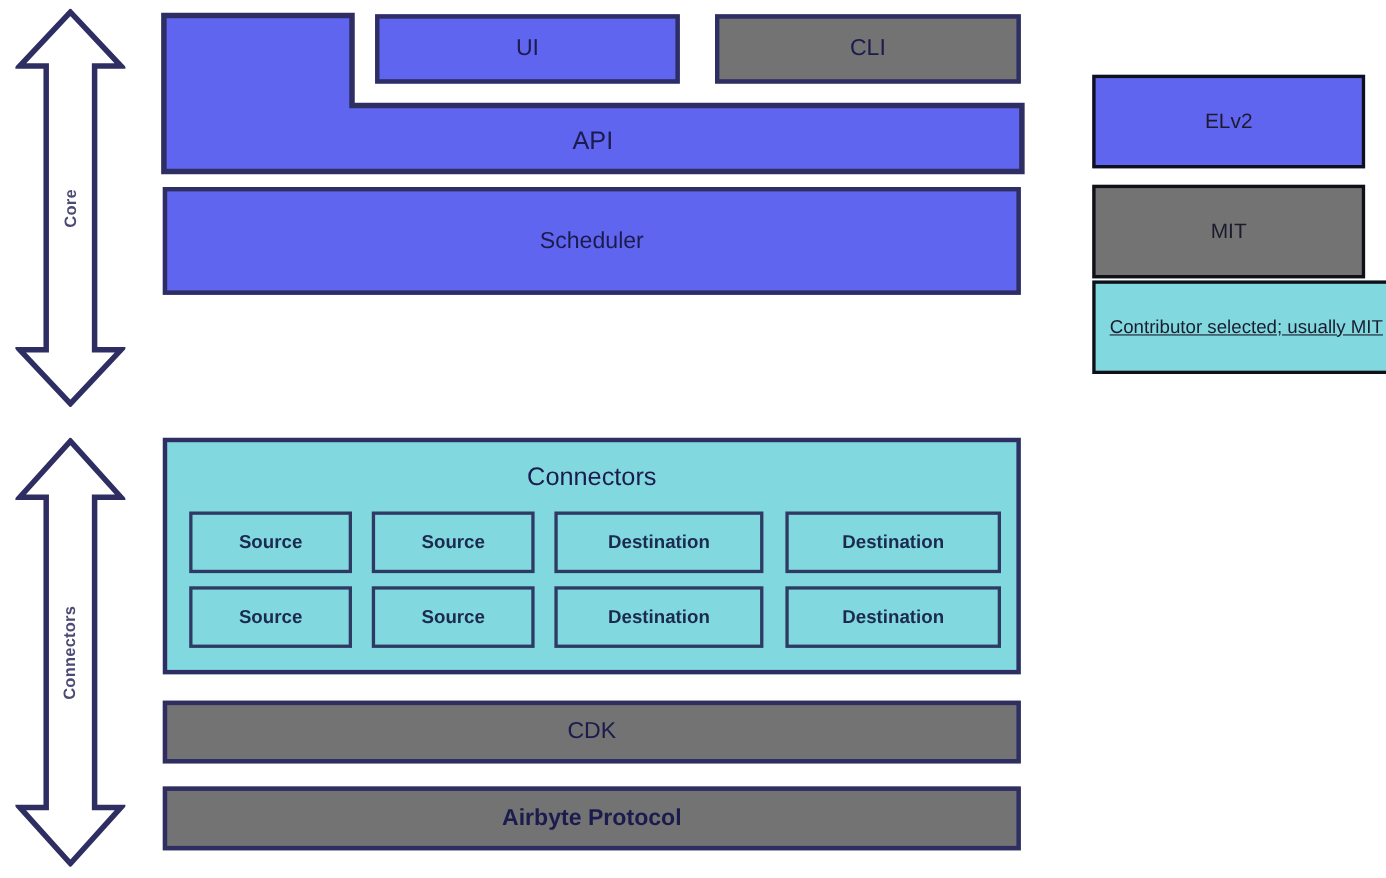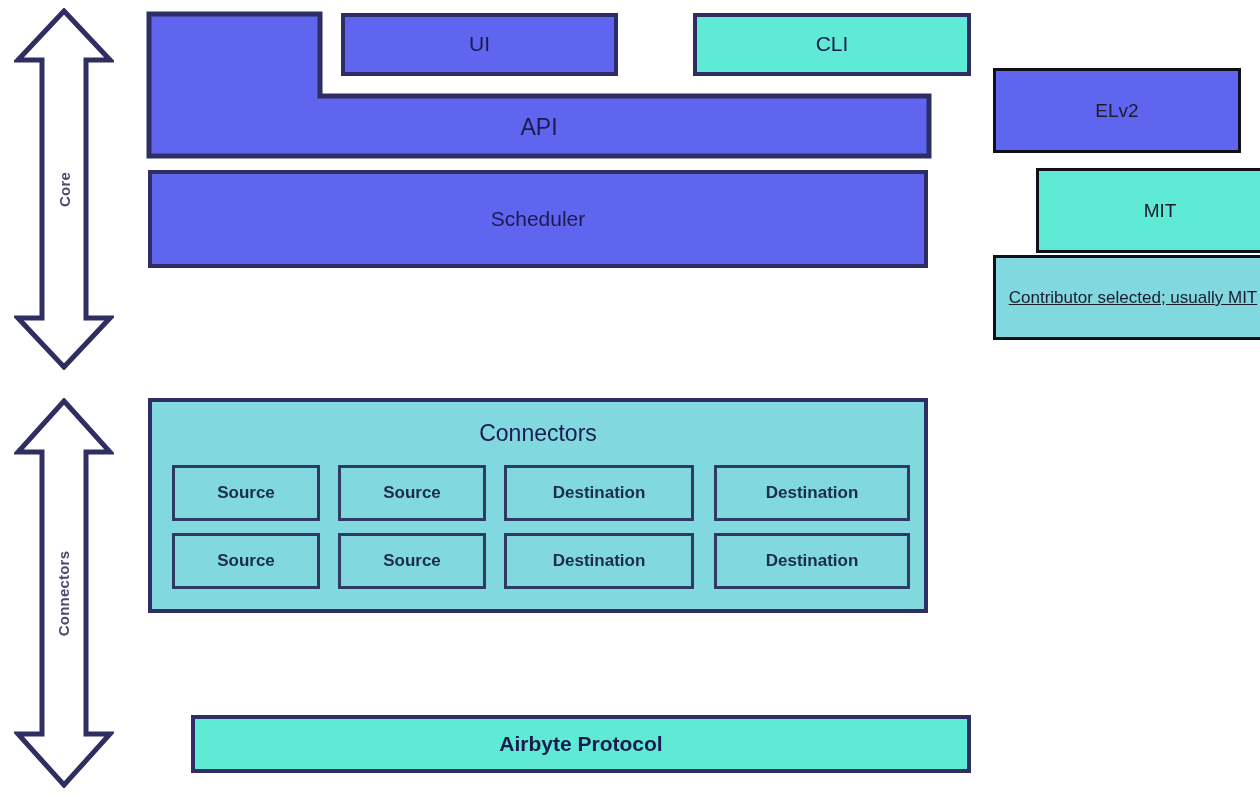--- a/index.html
+++ b/index.html
@@ -7,21 +7,21 @@
        font-family:"Liberation Sans","DejaVu Sans",sans-serif;}
 
   #canvas{position:absolute;left:0;top:0;width:1260px;height:798px;}
 
   
   .blk{position:absolute;box-sizing:border-box;
        border:4px solid #2e2e63;
        display:flex;align-items:center;justify-content:center;
        color:#1b1b4d;font-size:21px;line-height:1.15;text-align:center;}
   .purple{background:#6065f0;text-align:right;}
-  .orange{background:#5eead4;margin-left:43px;}
+  .orange{background:#737373;}
   .teal  {background:#81d8df;}
 
   
   .arrowwrap{position:absolute;}
   .arrowwrap svg{display:block;}
   .arrowlabel{position:absolute;left:0;top:0;width:100%;height:100%;
               display:flex;align-items:center;justify-content:center;
               pointer-events:none;}
   .arrowlabel span{transform:rotate(-90deg);white-space:nowrap;
                    font-size:15px;font-weight:bold;color:#4a4a72;
@@ -116,20 +116,23 @@
       <span>Source</span>
     </div>
     <div class="conn-cell" style="left:352px;top:131px;width:190px;height:56px;">
       <span>Destination</span>
     </div>
     <div class="conn-cell" style="left:562px;top:131px;width:196px;height:56px;">
       <span>Destination</span>
     </div>
   </div>
 
+  <div class="blk orange" style="left:148px;top:637px;width:780px;height:57px;">
+    <span>CDK</span>
+  </div>
 
   <div class="blk orange" style="left:148px;top:715px;width:780px;height:58px;font-weight:bold;">
     <span>Airbyte Protocol</span>
   </div>
 
   <div class="legend-item purple" style="left:993px;top:68px;width:248px;height:85px;">
     <span>ELv2</span>
   </div>
 
   <div class="legend-item orange" style="left:993px;top:168px;width:248px;height:85px;">

